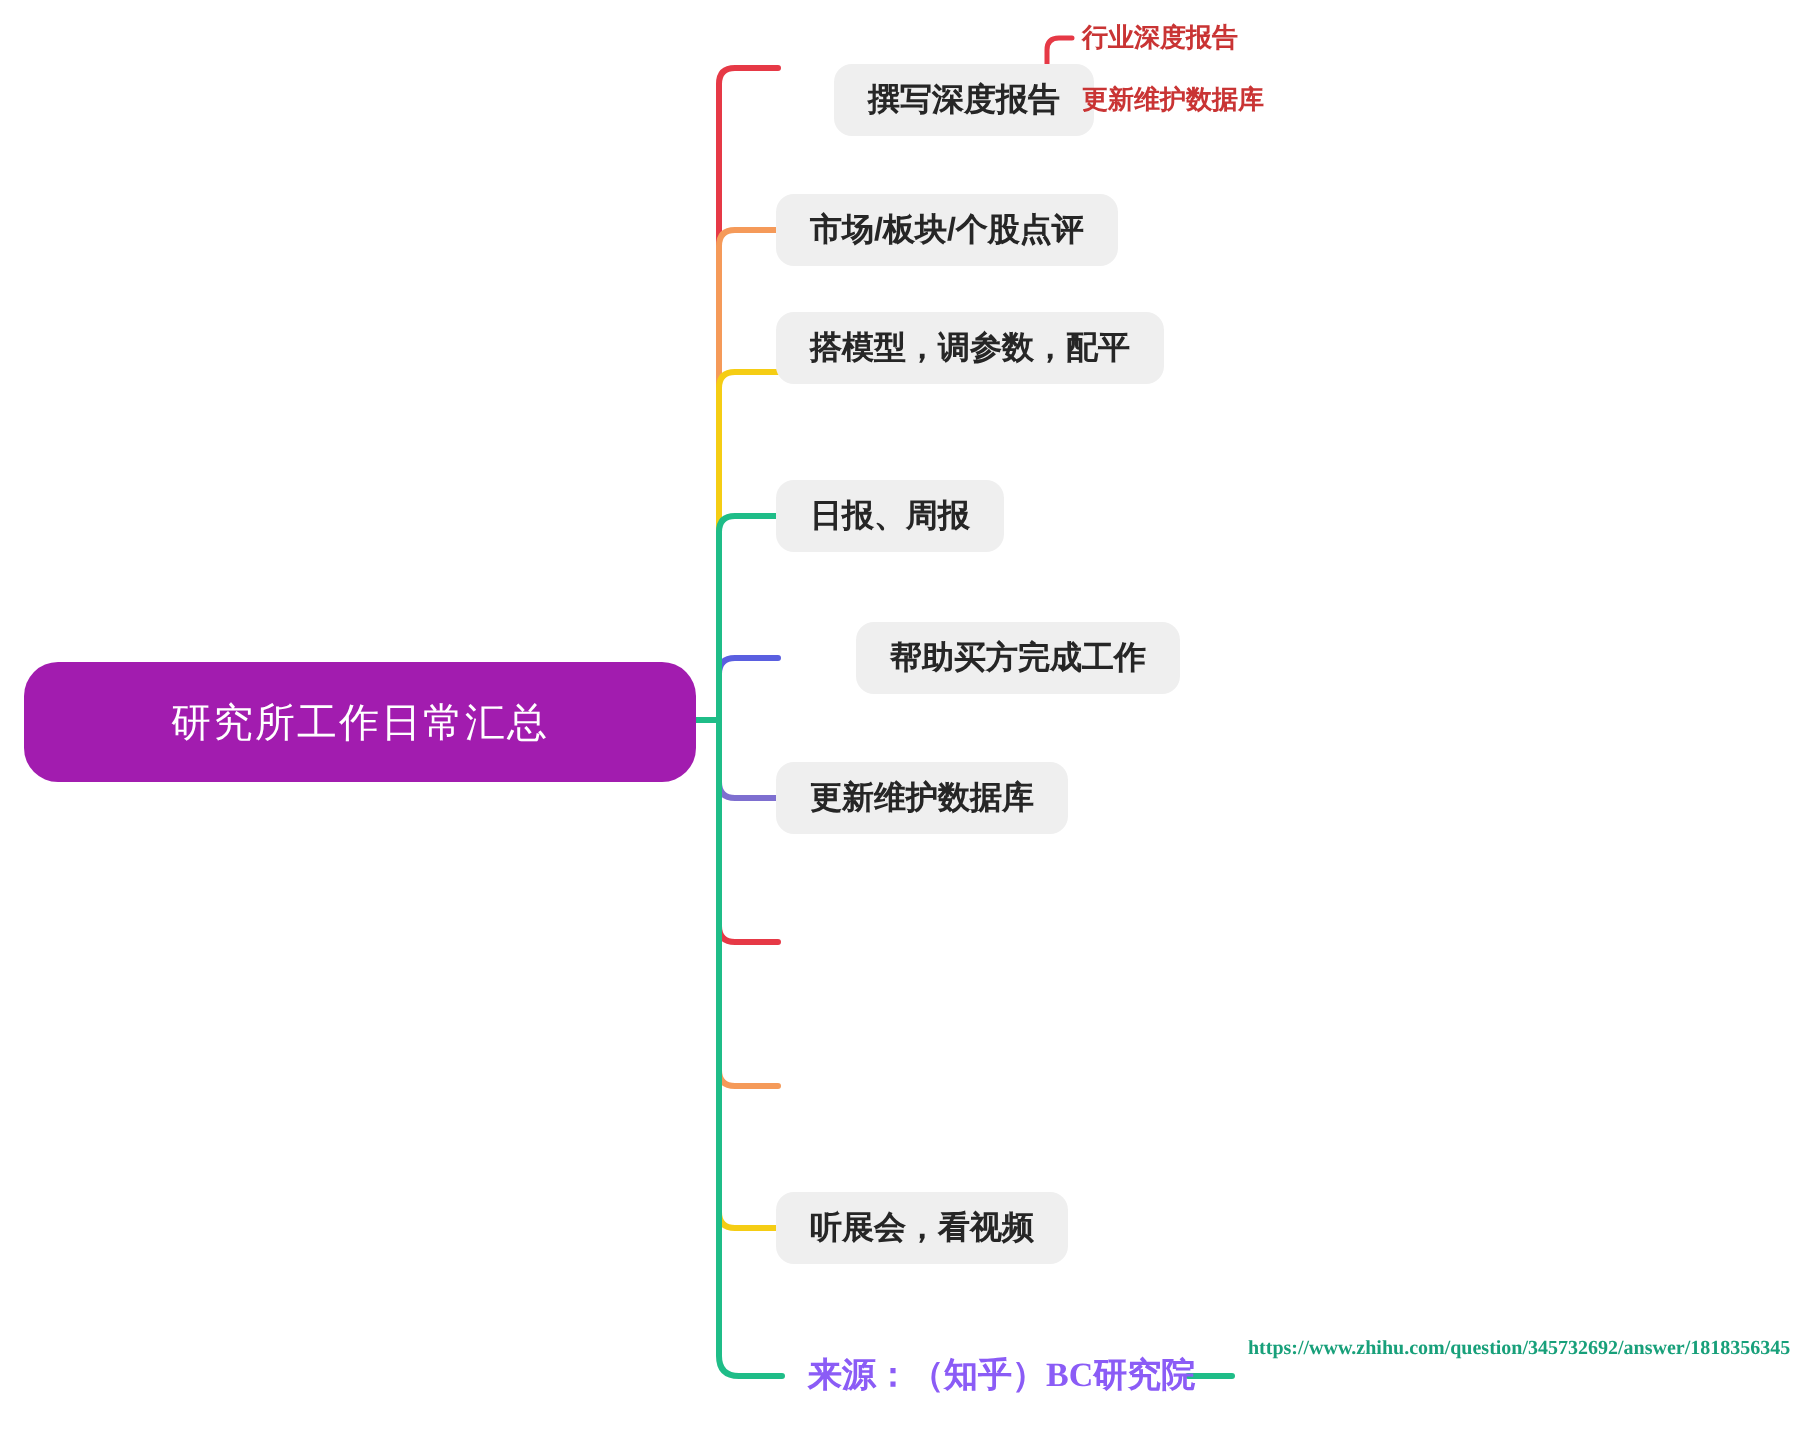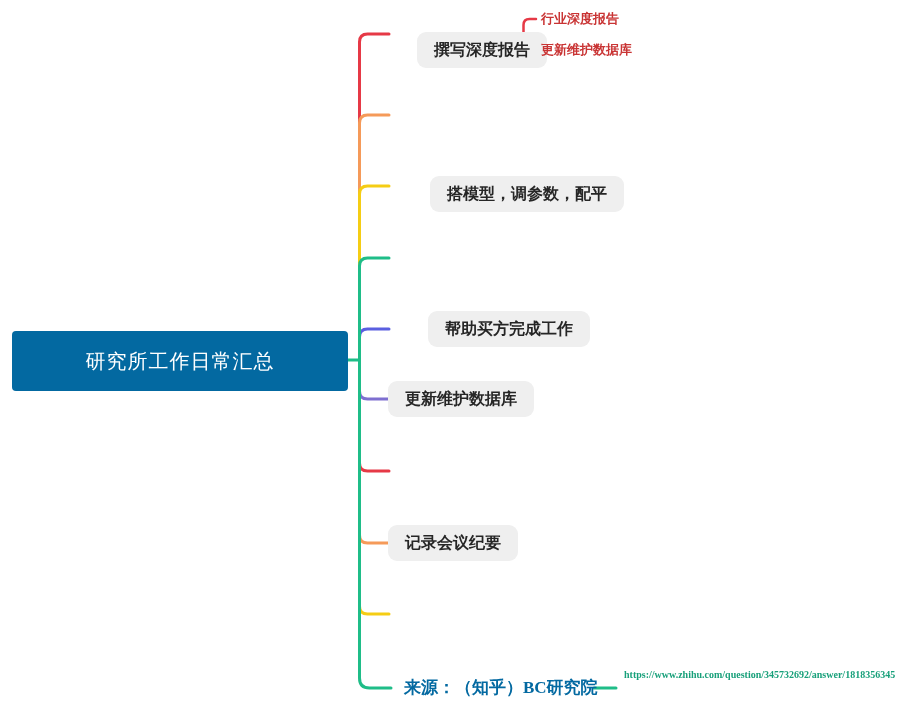--- a/index.html
+++ b/index.html
@@ -19,22 +19,22 @@
     left: 0; top: 0;
     width: 901px; height: 720px;
   }
   .node {
     position: absolute;
     white-space: nowrap;
   }
   .root-node {
     left: 12px; top: 331px;
     width: 336px; height: 60px;
-    background: #0369a1;
-    border-radius: 4px;
+    background: #a21caf;
+    border-radius: 17px;
     display: flex;
     align-items: center;
     justify-content: center;
     color: #ffffff;
     font-size: 20px;
     font-weight: 500;
     letter-spacing: 1px;
     cursor: pointer;
   }
   .topic {
@@ -44,33 +44,33 @@
     display: inline-flex;
     align-items: center;
     padding: 0 17px;
     font-size: 16px;
     font-weight: bold;
     color: #262626;
     cursor: pointer;
   }
   .t1  { left: 388px; top: 32px; margin-left: 29px;  }
   .t2  { left: 388px; top: 97px;  }
-  .t3  { left: 388px; top: 176px; margin-left: 42px; }
+  .t3  { left: 388px; top: 156px; }
   .t4  { left: 388px; top: 240px; }
   .t5  { left: 388px; top: 311px; margin-left: 40px; }
   .t6  { left: 388px; top: 381px; font-family: Liberation Serif, serif; }
   .t7  { left: 388px; top: 453px; }
   .t8  { left: 388px; top: 525px; }
   .t9  { left: 388px; top: 596px; }
   .source-node {
     left: 404px; top: 678px;
     font-family: "Liberation Serif", "DejaVu Serif", serif;
     font-size: 17px;
     font-weight: bold;
-    color: #0369a1;
+    color: #8b5cf6;
     line-height: 20px;
     cursor: pointer;
   }
   .sub-red {
     font-size: 13px;
     font-weight: bold;
     color: #c93434;
     line-height: 16px;
     cursor: pointer;
   }
@@ -110,24 +110,26 @@
 
     <path stroke-width="2.5" d="M515 34 L523 34" stroke="#e63946"></path>
     <path stroke-width="2.5" d="M536 19 L529.5 19 Q523.5 19 523.5 25 L523.5 44 Q523.5 50 529.5 50 L536 50" stroke="#e63946"></path>
 
     <path d="M594 688 L616 688" stroke="#1fbd88"></path>
   </svg>
 
   <div class="node root-node">研究所工作日常汇总</div>
 
   <div class="node topic t1">撰写深度报告</div>
+  <div class="node topic t2">市场/板块/个股点评</div>
   <div class="node topic t3">搭模型，调参数，配平</div>
+  <div class="node topic t4">日报、周报</div>
   <div class="node topic t5">帮助买方完成工作</div>
   <div class="node topic t6">更新维护数据库</div>
-  <div class="node topic t8">记录会议纪要</div>
+  <div class="node topic t9">听展会，看视频</div>
 
   <div class="node sub-red c1a">行业深度报告</div>
   <div class="node sub-red c1b">更新维护数据库</div>
 
   <div class="node source-node">来源：（知乎）BC研究院</div>
   <div class="node url-node">https://www.zhihu.com/question/345732692/answer/1818356345</div>
 
 </div>
 
 </body></html>

